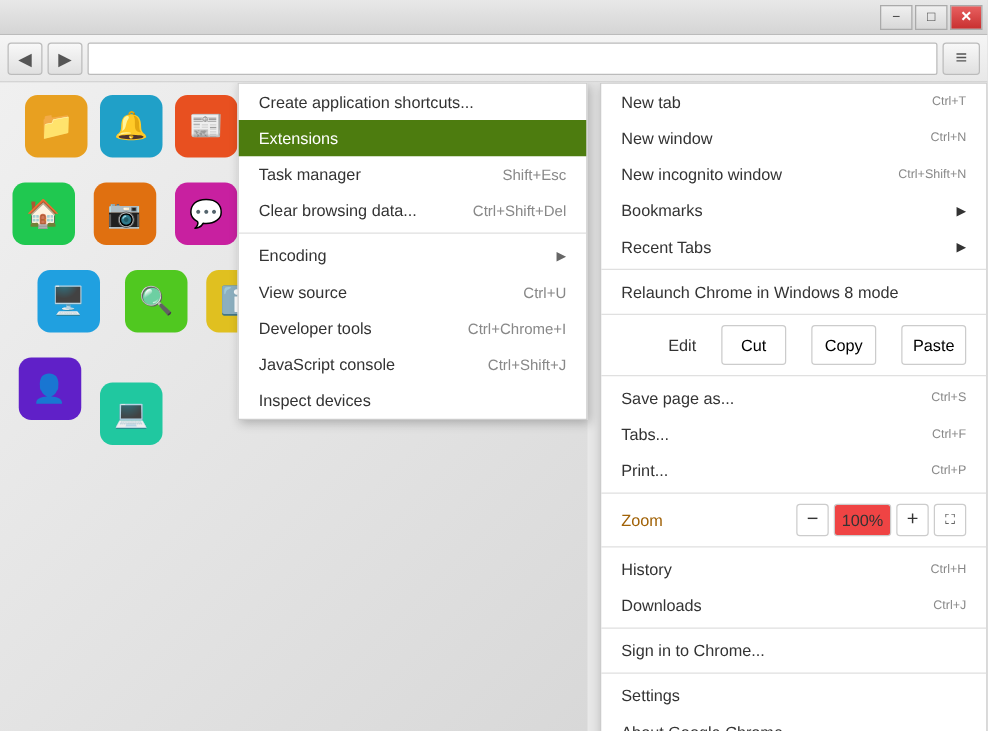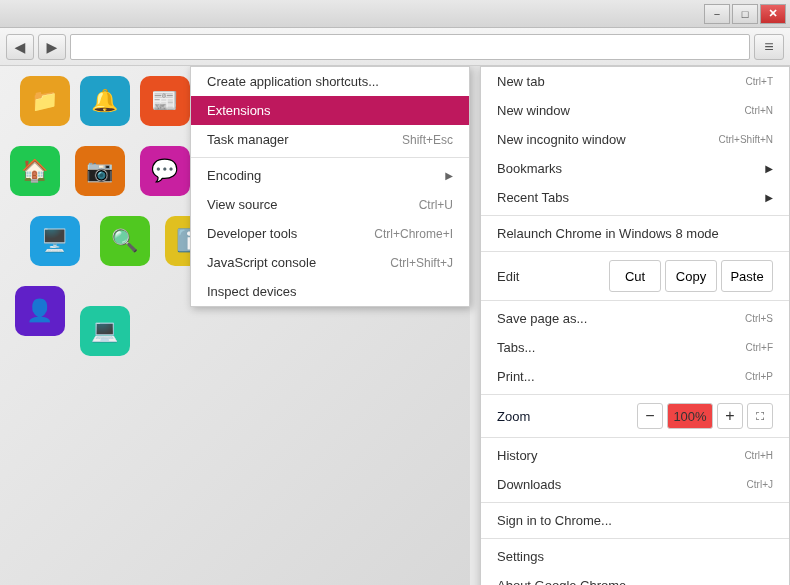--- a/index.html
+++ b/index.html
@@ -193,21 +193,21 @@
       cursor: pointer;
       display: flex;
       align-items: center;
       justify-content: space-between;
       color: #333;
       font-size: 13px;
       white-space: nowrap;
     }
 
     .ctx-item.active {
-      background: #be185d;
+      background: #4d7c0f;
       color: white;
     }
 
     .ctx-item .shortcut {
       color: #888;
       font-size: 12px;
       margin-left: 20px;
     }
 
     .ctx-separator {
@@ -257,21 +257,22 @@
       height: 1px;
       background: #e0e0e0;
       margin: 3px 0;
     }
 
     
     .edit-row {
       display: flex;
       align-items: center;
       padding: 5px 16px;
-      gap: 0;
+      gap: 16px;
+      text-align: right;
     }
 
     .edit-label {
       flex: 1;
       color: #333;
       font-size: 13px;
     }
 
     .edit-btn {
       width: 52px;
@@ -291,21 +292,21 @@
     
     .zoom-row {
       display: flex;
       align-items: center;
       padding: 5px 16px;
       gap: 4px;
     }
 
     .zoom-label {
       flex: 1;
-      color: #0f172a;
+      color: #a16207;
       font-size: 13px;
     }
 
     .zoom-btn {
       width: 26px;
       height: 26px;
       background: white;
       border: 1px solid #ccc;
       border-radius: 3px;
       display: flex;
@@ -392,20 +393,24 @@
         <div class="ctx-item">
           <span>Create application shortcuts...</span>
         </div>
         <div class="ctx-item active">
           <span>Extensions</span>
         </div>
         <div class="ctx-item">
           <span>Task manager</span>
           <span class="shortcut">Shift+Esc</span>
         </div>
+        <div class="ctx-item">
+          <span>Clear browsing data...</span>
+          <span class="shortcut">Ctrl+Shift+Del</span>
+        </div>
         <div class="ctx-separator"></div>
         <div class="ctx-item">
           <span>Encoding</span>
           <span class="arrow">▶</span>
         </div>
         <div class="ctx-item">
           <span>View source</span>
           <span class="shortcut">Ctrl+U</span>
         </div>
         <div class="ctx-item">

